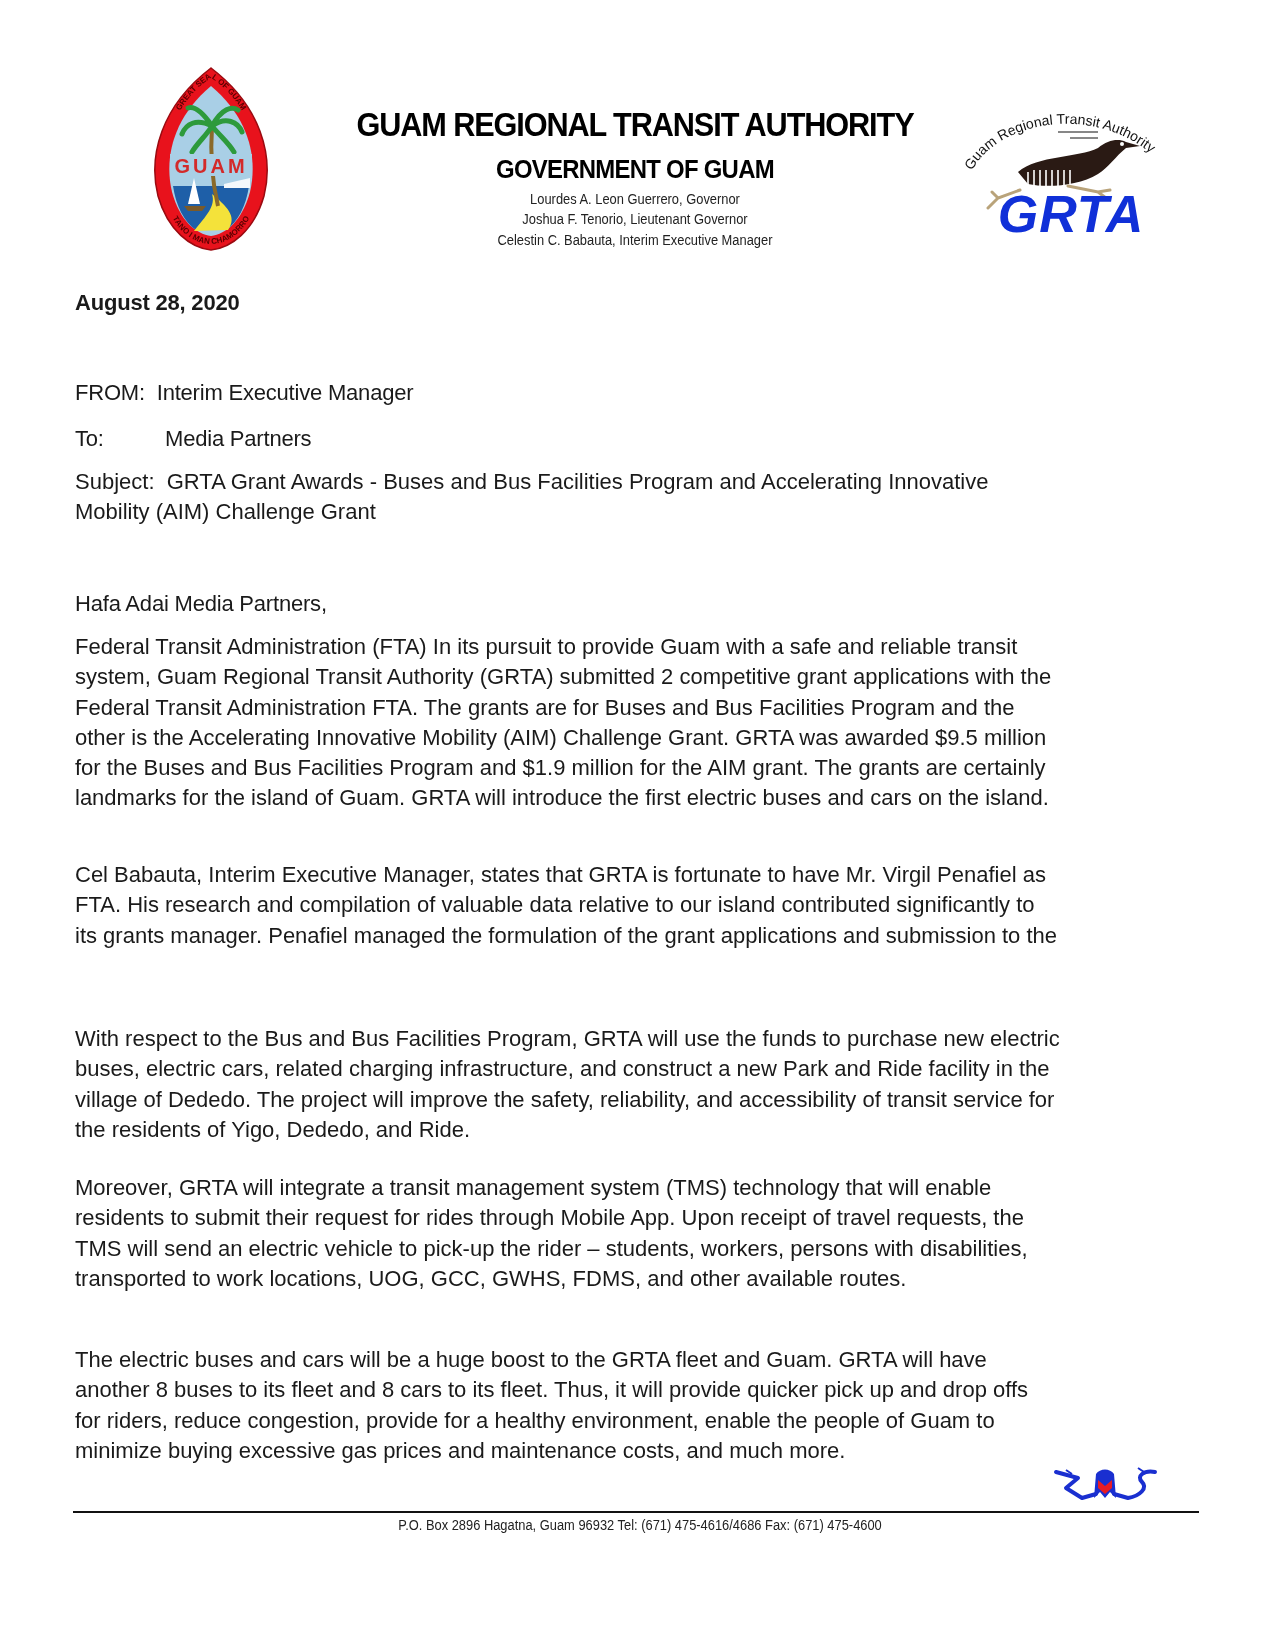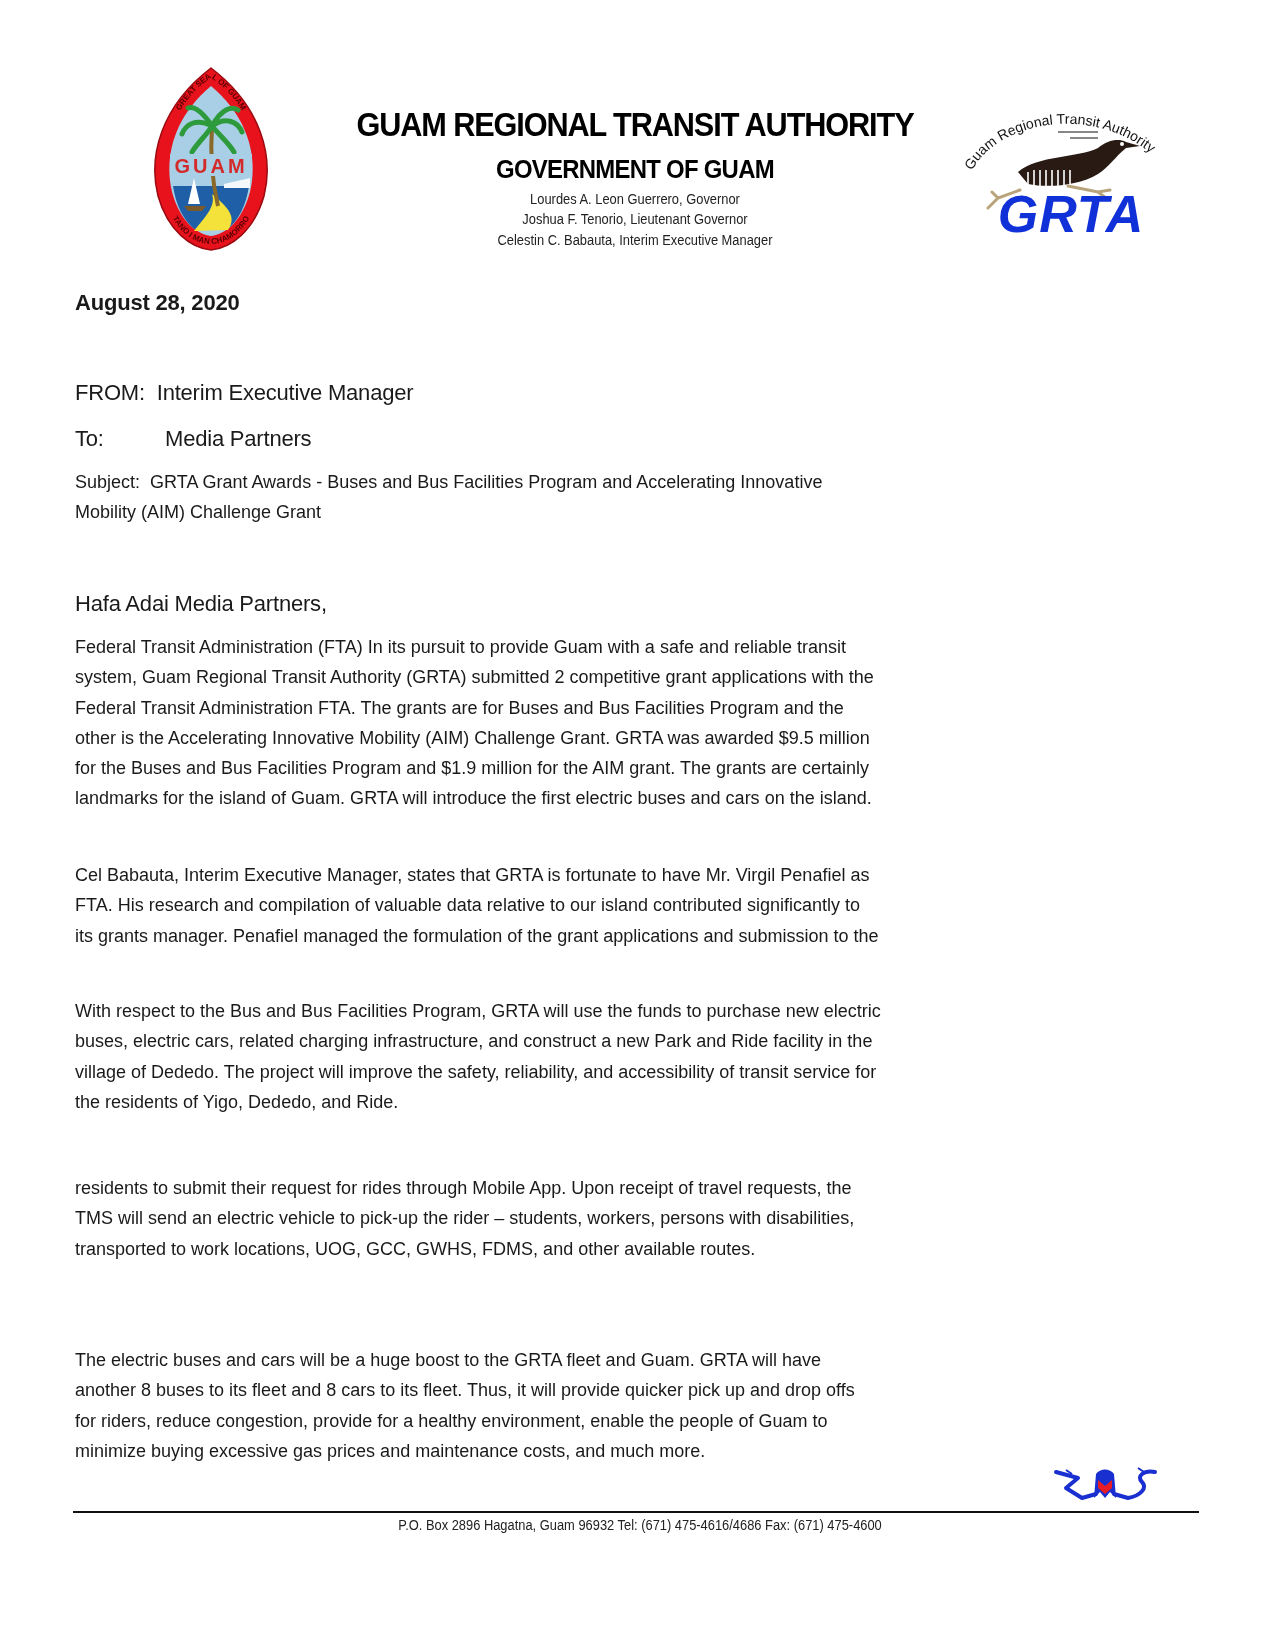--- a/index.html
+++ b/index.html
@@ -4,21 +4,21 @@
 <style>
   html, body { margin:0; padding:0; background:#ffffff; }
   body { width:1265px; height:1638px; position:relative; overflow:hidden; color:#111; }
   .abs { position:absolute; }
   .seal { left:146px; top:66px; width:130px; height:186px; }
   .hdr-title { left:280px; width:710px; top:106px; text-align:center; font-family:"Liberation Sans", sans-serif; font-weight:bold; font-size:33px; letter-spacing:-1.2px; transform:scaleX(0.93); transform-origin:center; color:#000; white-space:nowrap; }
   .hdr-sub { left:280px; width:710px; top:154px; text-align:center; font-family:"Liberation Sans", sans-serif; font-weight:bold; font-size:26px; letter-spacing:-0.8px; transform:scaleX(0.92); color:#000; white-space:nowrap; }
   .hdr-line { left:280px; width:710px; text-align:center; font-family:"Liberation Sans", sans-serif; font-size:14px; color:#222; white-space:nowrap; transform:scaleX(0.92); }
   .grta-logo { left:958px; top:100px; width:226px; height:140px; }
   .body-text { font-family:"Liberation Sans", sans-serif; font-size:22px; color:#1a1a1a; left:75px; white-space:nowrap; letter-spacing:-0.2px; }
-  .para { left:75px; width:1125px; font-family:"Liberation Sans", sans-serif; font-size:18px; line-height:30.3px; color:#1a1a1a; }
+  .para { left:75px; width:1125px; font-family:"Liberation Sans", sans-serif; font-size:22px; line-height:30.3px; color:#1a1a1a; }
   .para .ln { display:block; white-space:nowrap; }
   .memo-label { display:inline-block; }
   .to-label { display:inline-block; width:90px; }
   .rule { left:73px; top:1511px; width:1126px; height:2px; background:#111; }
   .footer { left:240px; width:800px; top:1517px; text-align:center; font-family:"Liberation Sans", sans-serif; font-size:14px; color:#222; white-space:nowrap; transform:scaleX(0.92); }
   .sig-icon { left:1048px; top:1464px; width:115px; height:40px; }
 </style>
 </head>
 <body>
 
@@ -98,28 +98,29 @@
   <span class="ln">for the Buses and Bus Facilities Program and $1.9 million for the AIM grant. The grants are certainly</span>
   <span class="ln">landmarks for the island of Guam.  GRTA will introduce the first electric buses and cars on the island.</span>
 </div>
 
 <div class="abs para" style="top:860px;">
   <span class="ln">Cel Babauta, Interim Executive Manager, states that GRTA is fortunate to have Mr. Virgil Penafiel as</span>
   <span class="ln">FTA.  His research and compilation of valuable data relative to our island contributed significantly to</span>
   <span class="ln">its grants manager.  Penafiel managed the formulation of the grant applications and submission to the</span>
 </div>
 
-<div class="abs para" style="top:996px;">
+<div class="abs para" style="top:1024px;">
   <span class="ln">With respect to the Bus and Bus Facilities Program, GRTA will use the funds to purchase new electric</span>
   <span class="ln">buses, electric cars, related charging infrastructure, and construct a new Park and Ride facility in the</span>
   <span class="ln">village of Dededo.  The project will improve the safety, reliability, and accessibility of transit service for</span>
   <span class="ln">the residents of Yigo, Dededo, and Ride.</span>
 </div>
 
 <div class="abs para" style="top:1173px;">
+  <span class="ln">Moreover, GRTA will integrate a transit management system (TMS) technology that will enable</span>
   <span class="ln">residents to submit their request for rides through Mobile App.  Upon receipt of travel requests, the</span>
   <span class="ln">TMS will send an electric vehicle to pick-up the rider – students, workers, persons with disabilities,</span>
   <span class="ln">transported to work locations, UOG, GCC, GWHS, FDMS, and other available routes.</span>
 </div>
 
 <div class="abs para" style="top:1345px;">
   <span class="ln">The electric buses and cars will be a huge boost to the GRTA fleet and Guam.  GRTA will have</span>
   <span class="ln">another 8 buses to its fleet and 8 cars to its fleet.  Thus, it will provide quicker pick up and drop offs</span>
   <span class="ln">for riders, reduce congestion, provide for a healthy environment, enable the people of Guam to</span>
   <span class="ln">minimize buying excessive gas prices and maintenance costs, and much more.</span>

